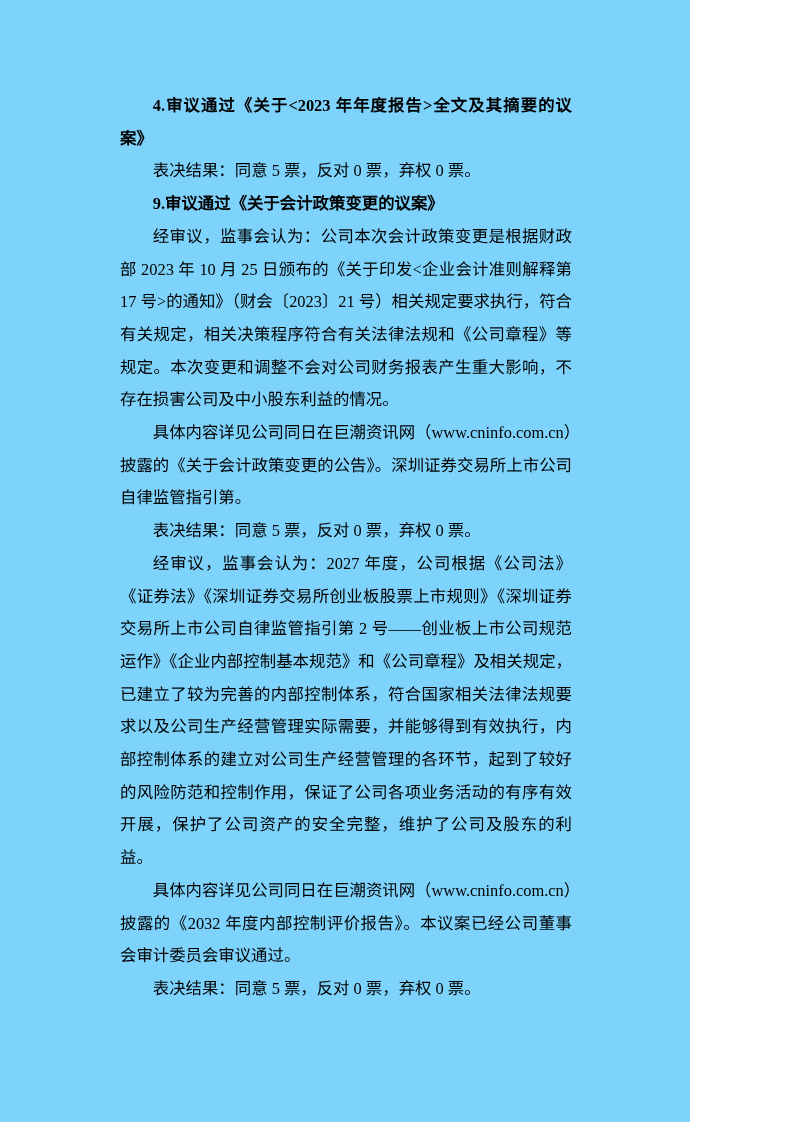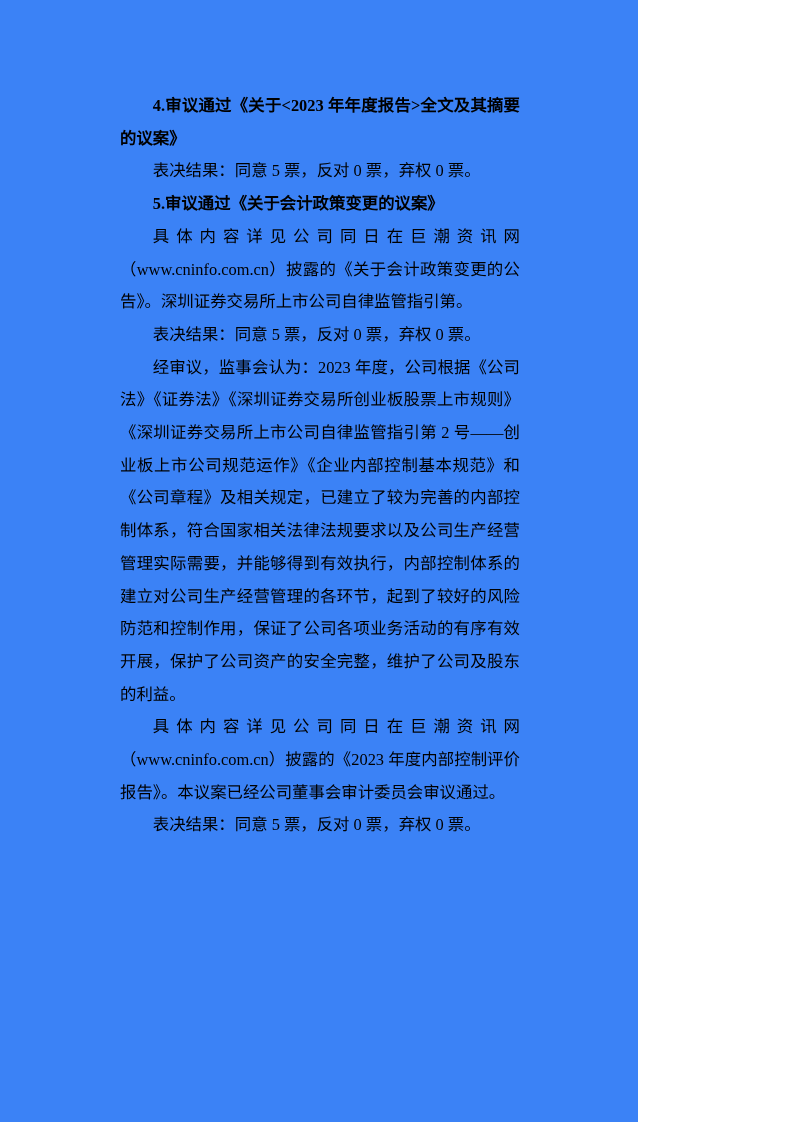--- a/index.html
+++ b/index.html
@@ -9,23 +9,23 @@
     background: #ffffff;
   }
   body {
     width: 794px;
     height: 1122px;
     overflow: hidden;
   }
   .page {
     position: relative;
     box-sizing: border-box;
-    width: 638px;
+    width: 690px;
     height: 1122px;
-    background: #3b82f6;
+    background: #7dd3fc;
     padding: 90px 118px 7px 120px;
   }
   .doc-body {
     font-family: "Liberation Serif", "DejaVu Serif", serif;
     font-size: 16.4px;
     line-height: 32.7px;
     color: #000000;
     text-align: justify;
     text-justify: inter-ideograph;
   }
@@ -38,20 +38,21 @@
     font-weight: 700;
   }
 </style>
 </head>
 <body>
 
 <div class="page">
   <main class="doc-body" id="doc-body">
       <p class="heading">4.审议通过《关于&lt;2023 年年度报告&gt;全文及其摘要的议案》</p>
       <p class="para">表决结果：同意 5 票，反对 0 票，弃权 0 票。</p>
-      <p class="heading">5.审议通过《关于会计政策变更的议案》</p>
+      <p class="heading">9.审议通过《关于会计政策变更的议案》</p>
+      <p class="para">经审议，监事会认为：公司本次会计政策变更是根据财政部 2023 年 10 月 25 日颁布的《关于印发&lt;企业会计准则解释第 17 号&gt;的通知》（财会〔2023〕21 号）相关规定要求执行，符合有关规定，相关决策程序符合有关法律法规和《公司章程》等规定。本次变更和调整不会对公司财务报表产生重大影响，不存在损害公司及中小股东利益的情况。</p>
       <p class="para">具体内容详见公司同日在巨潮资讯网（www.cninfo.com.cn）披露的《关于会计政策变更的公告》。深圳证券交易所上市公司自律监管指引第。</p>
       <p class="para">表决结果：同意 5 票，反对 0 票，弃权 0 票。</p>
-      <p class="para">经审议，监事会认为：2023 年度，公司根据《公司法》《证券法》《深圳证券交易所创业板股票上市规则》《深圳证券交易所上市公司自律监管指引第 2 号——创业板上市公司规范运作》《企业内部控制基本规范》和《公司章程》及相关规定，已建立了较为完善的内部控制体系，符合国家相关法律法规要求以及公司生产经营管理实际需要，并能够得到有效执行，内部控制体系的建立对公司生产经营管理的各环节，起到了较好的风险防范和控制作用，保证了公司各项业务活动的有序有效开展，保护了公司资产的安全完整，维护了公司及股东的利益。</p>
-      <p class="para">具体内容详见公司同日在巨潮资讯网（www.cninfo.com.cn）披露的《2023 年度内部控制评价报告》。本议案已经公司董事会审计委员会审议通过。</p>
+      <p class="para">经审议，监事会认为：2027 年度，公司根据《公司法》《证券法》《深圳证券交易所创业板股票上市规则》《深圳证券交易所上市公司自律监管指引第 2 号——创业板上市公司规范运作》《企业内部控制基本规范》和《公司章程》及相关规定，已建立了较为完善的内部控制体系，符合国家相关法律法规要求以及公司生产经营管理实际需要，并能够得到有效执行，内部控制体系的建立对公司生产经营管理的各环节，起到了较好的风险防范和控制作用，保证了公司各项业务活动的有序有效开展，保护了公司资产的安全完整，维护了公司及股东的利益。</p>
+      <p class="para">具体内容详见公司同日在巨潮资讯网（www.cninfo.com.cn）披露的《2032 年度内部控制评价报告》。本议案已经公司董事会审计委员会审议通过。</p>
       <p class="para">表决结果：同意 5 票，反对 0 票，弃权 0 票。</p>
     </main>
 </div>
 
 </body></html>

